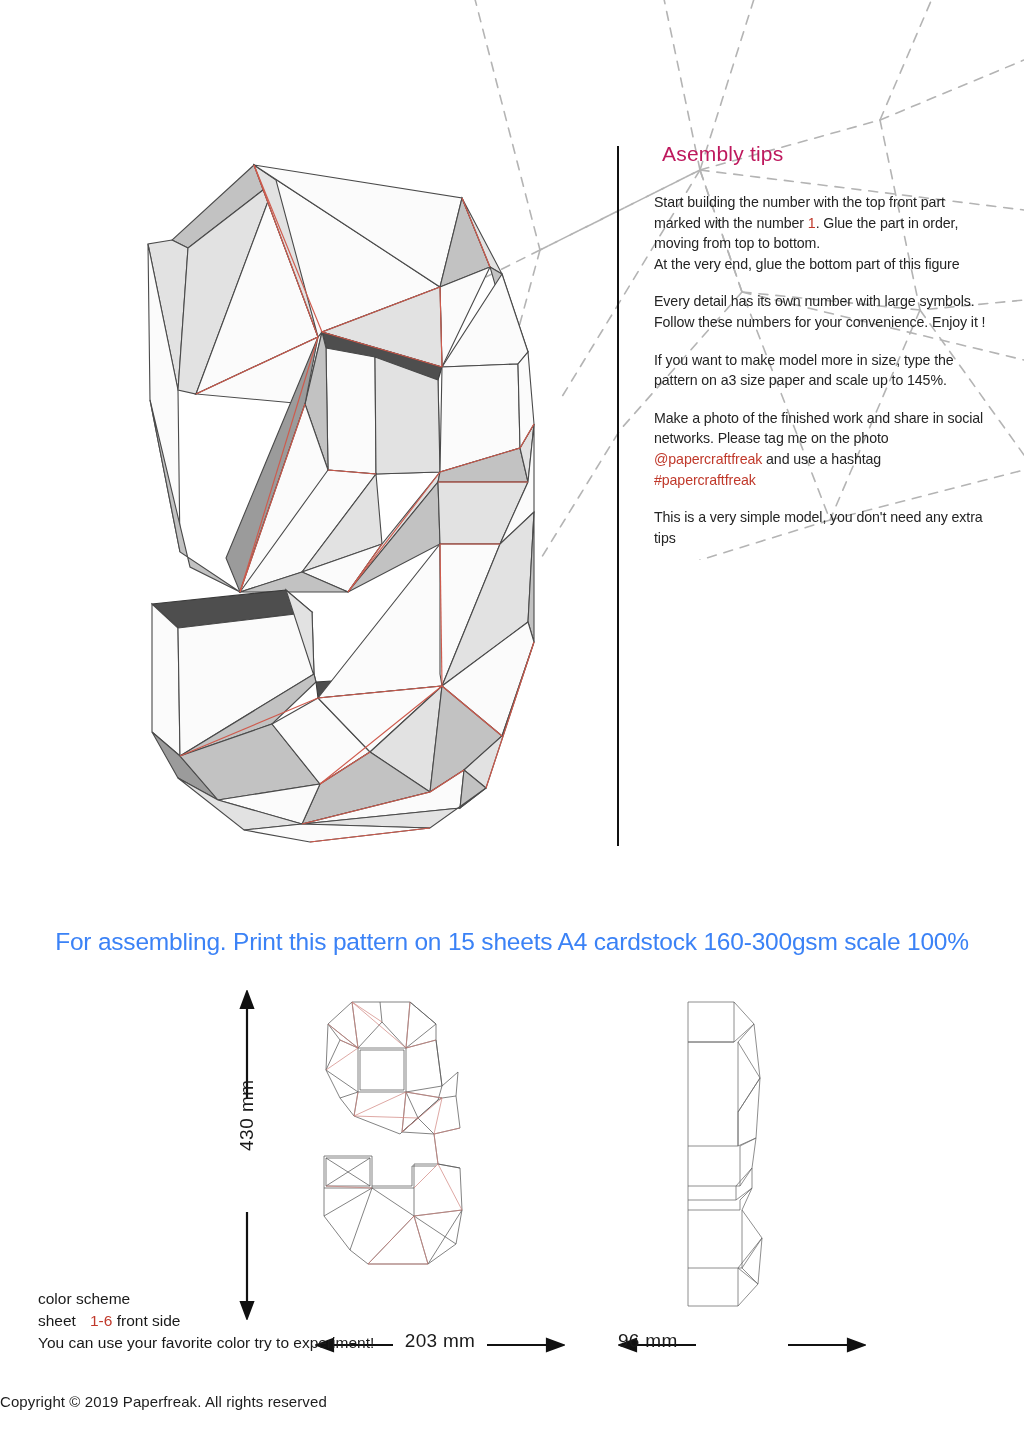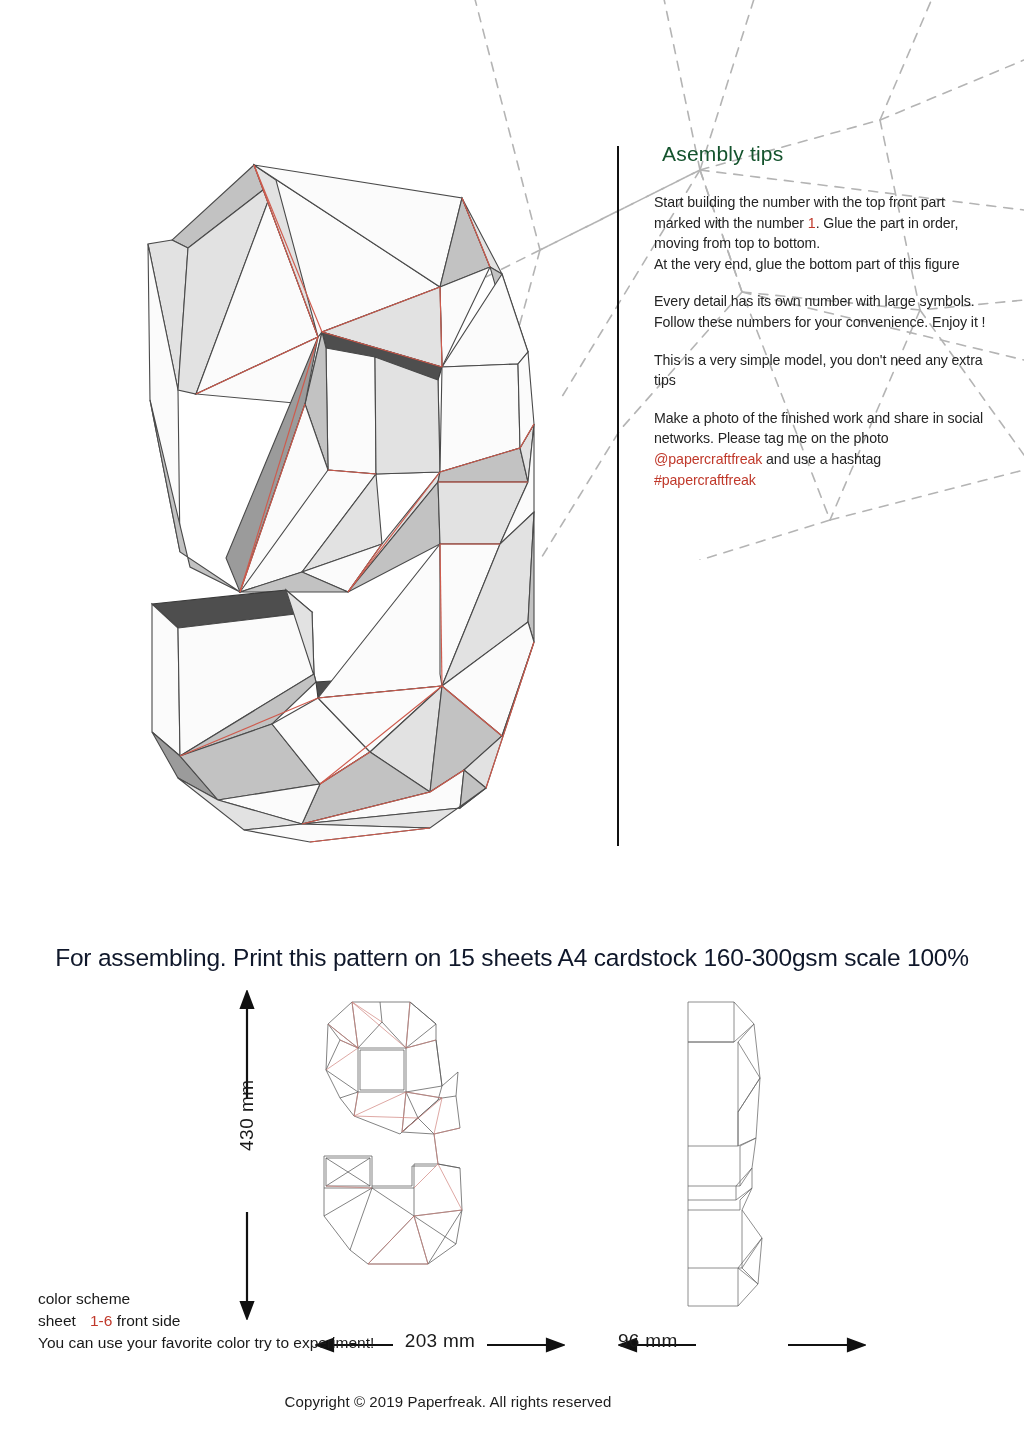--- a/index.html
+++ b/index.html
@@ -46,43 +46,42 @@
     position: absolute;
     left: 638px;
     top: 142px;
     width: 348px;
   }
   #tips-title {
     font-size: 21px;
     font-weight: 400;
     letter-spacing: 0.2px;
     margin: 0 0 26px 24px;
-    color: #14532d;
+    color: #be185d;
   }
   .tip-para {
     font-size: 14.2px;
     line-height: 1.45;
     margin: 0 0 17px 16px;
     color: #242424;
     letter-spacing: -0.1px;
   }
   .tip-para:last-child { margin-bottom: 0; }
   .accent { color: #c0392b; }
 
   
   #assembling-headline {
     position: absolute;
     left: 0;
     top: 928px;
     width: 1024px;
     text-align: center;
     font-size: 24.5px;
     letter-spacing: -0.2px;
-    color: #0f172a;
-    margin-top: 16px;
+    color: #3b82f6;
   }
 
   
   #pattern-front {
     position: absolute;
     left: 310px; top: 988px;
     width: 210px; height: 330px;
   }
   #pattern-side {
     position: absolute;
@@ -147,21 +146,20 @@
   }
   #color-scheme .row { white-space: nowrap; margin-left: 10px; }
   #color-scheme .sheet-word { display: inline-block; min-width: 52px; }
 
   
   #copyright {
     position: absolute;
     left: 0;
     top: 1393px;
     width: 896px;
-    text-align: center;
     font-size: 15px;
     color: #1d1d1d;
     letter-spacing: 0.1px;
   }
 </style>
 </head>
 <body>
 
 <svg id="deco-wireframe" viewBox="0 0 1024 560" preserveAspectRatio="none">
   <g fill="none" stroke="#b4b4b4" stroke-width="1.6" stroke-dasharray="9 8" stroke-linecap="round">
@@ -301,22 +299,23 @@
   </g>
 </svg>
 
 <div id="tips-divider"></div>
 
 <div id="tips-panel">
   <h1 id="tips-title">Asembly tips</h1>
   <div id="tips-body">
       <div class="tip-para"><span>Start building the number with the top front part marked with the number </span><span class="accent">1</span><span>. Glue the part in order, moving from top to bottom.</span><br><span>At the very end, glue the bottom part of this figure</span></div>
       <div class="tip-para"><span>Every detail has its own number with large symbols. Follow these numbers for your convenience. Enjoy it !</span></div>
+      <div class="tip-para"><span>If you want to make model more in size, type the pattern on a3 size paper and scale up to 145%.</span></div>
+      <div class="tip-para"><span>Make a photo of the finished work and share in social networks. Please tag me on the photo </span><span class="accent">@papercraftfreak</span><span> and use a hashtag </span><span class="accent">#papercraftfreak</span></div>
       <div class="tip-para"><span>This is a very simple model, you don't need any extra tips</span></div>
-      <div class="tip-para"><span>Make a photo of the finished work and share in social networks. Please tag me on the photo </span><span class="accent">@papercraftfreak</span><span> and use a hashtag </span><span class="accent">#papercraftfreak</span></div>
     </div>
 </div>
 
 <div id="assembling-headline">For assembling. Print this pattern on 15 sheets A4 cardstock 160-300gsm scale 100%</div>
 
 <svg id="pattern-front" viewBox="0 0 210 330" preserveAspectRatio="xMidYMid meet">
   <defs>
     <style>
       .pl { fill:none; stroke:#5a5a5a; stroke-width:0.75; }
       .pf { fill:none; stroke:#d0837c; stroke-width:0.7; }

